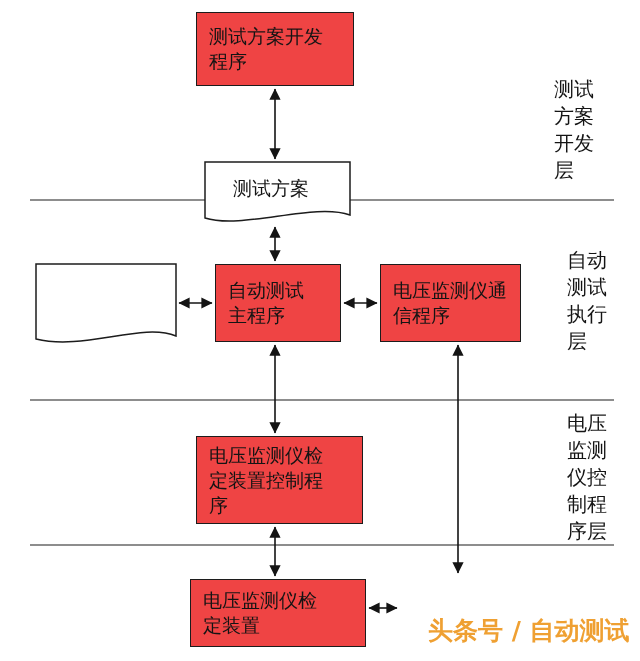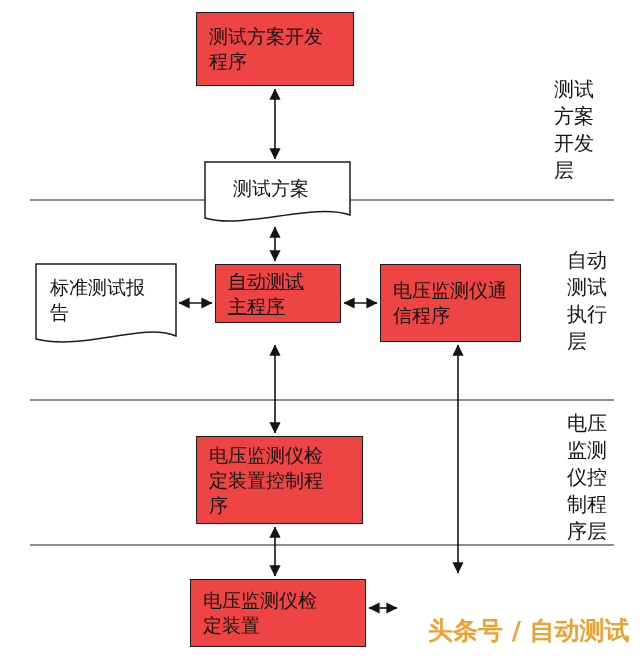--- a/index.html
+++ b/index.html
@@ -43,21 +43,21 @@
     display: flex;
     align-items: center;
     font-size: 19px;
     line-height: 25px;
     color: #141414;
     white-space: pre-line;
     box-sizing: border-box;
   }
 
   #box-dev     { left: 196px; top: 12px;  width: 158px; height: 74px; }
-  #box-main    { left: 215px; top: 264px; width: 126px; height: 59px; text-decoration: underline; }
+  #box-main    { left: 215px; top: 264px; width: 126px; height: 78px; }
   #box-comm    { left: 380px; top: 264px; width: 141px; height: 78px; }
   #box-ctrl    { left: 196px; top: 436px; width: 167px; height: 88px; }
   #box-verif   { left: 190px; top: 579px; width: 176px; height: 68px; }
   #box-monitor { left: 400px; top: 576px; width: 121px; height: 64px; }
 
   #doc-scheme-label { left: 205px; top: 162px; width: 132px; height: 53px; justify-content: center; }
   #doc-report-label { left: 36px;  top: 264px; width: 140px; height: 72px; padding-left: 14px; }
 
   .layer-label {
     position: absolute;
@@ -125,22 +125,20 @@
   <div class="node" id="box-ctrl">电压监测仪检
 定装置控制程
 序</div>
 
   <div class="node" id="box-verif">电压监测仪检
 定装置</div>
 
 
   <div class="doc-label" id="doc-scheme-label">测试方案</div>
 
-  <div class="doc-label" id="doc-report-label">标准测试报
-告</div>
 
   <div class="layer-label" id="layer-1">测试
 方案
 开发
 层</div>
 
   <div class="layer-label" id="layer-2">自动
 测试
 执行
 层</div>

